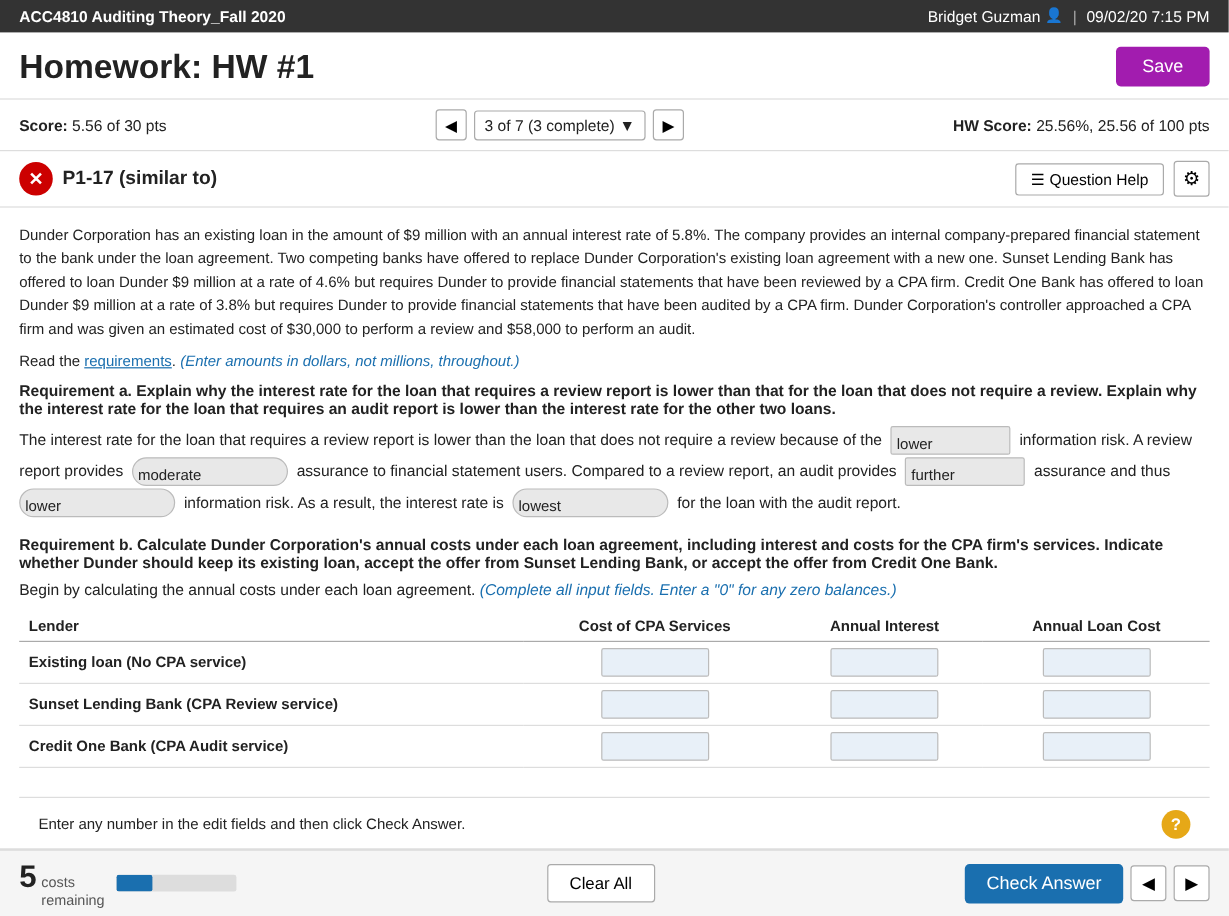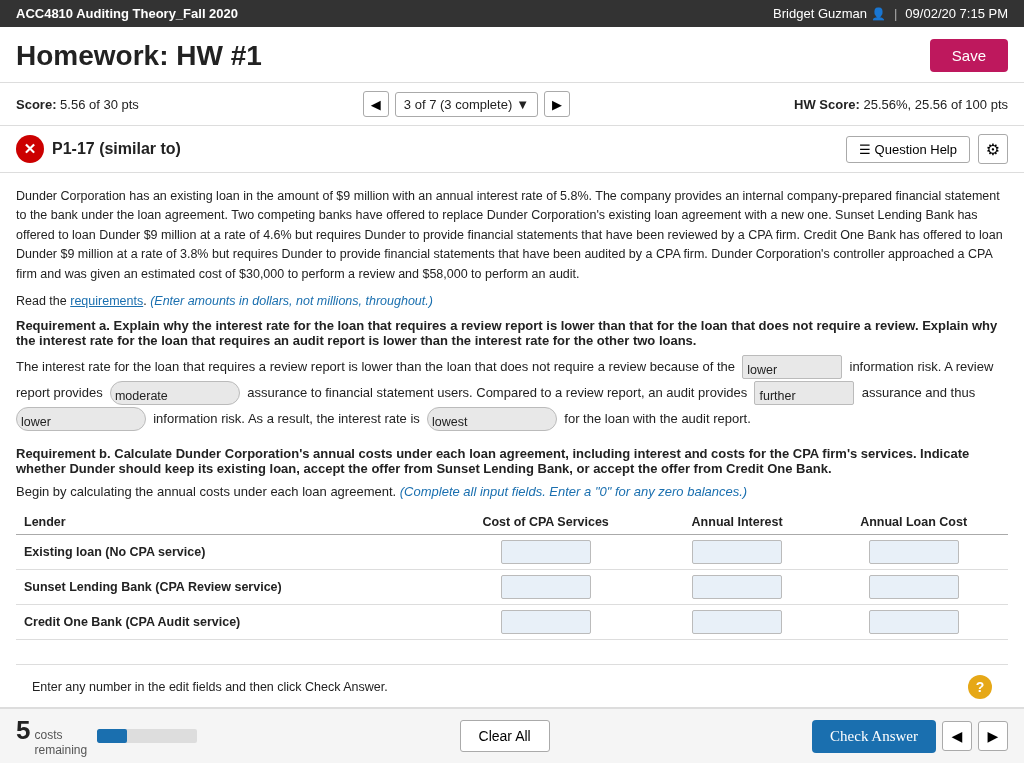--- a/index.html
+++ b/index.html
@@ -10,34 +10,34 @@
       background: #333;
       color: #fff;
       display: flex;
       align-items: center;
       justify-content: space-between;
       padding: 6px 16px;
       font-size: 13px;
     }
     .top-bar-left { font-weight: bold; }
     .top-bar-right { display: flex; align-items: center; gap: 8px; }
-    .top-bar-user { display: flex; align-items: flex-end; gap: 4px; }
+    .top-bar-user { display: flex; align-items: flex-start; gap: 4px; }
     .top-bar-divider { color: #aaa; }
 
     
     .header {
       display: flex;
       align-items: center;
       justify-content: space-between;
       padding: 12px 16px 10px 16px;
       border-bottom: 1px solid #ddd;
     }
     .header-title { font-size: 28px; font-weight: bold; color: #222; }
     .save-btn {
-      background: #be185d;
+      background: #a21caf;
       color: #fff;
       border: none;
       padding: 8px 22px;
       font-size: 15px;
       border-radius: 4px;
       cursor: pointer;
     }
 
     
     .score-bar {
@@ -207,21 +207,20 @@
     }
     .footer-right { display: flex; align-items: center; gap: 6px; }
     .check-answer-btn {
       background: #1a6faf;
       color: #fff;
       border: none;
       padding: 8px 18px;
       font-size: 15px;
       border-radius: 4px;
       cursor: pointer;
-      font-family: Liberation Serif, serif;
     }
     .footer-nav-btn {
       border: 1px solid #aaa;
       background: #fff;
       width: 30px; height: 30px;
       border-radius: 3px;
       cursor: pointer;
       font-size: 14px;
       display: flex; align-items: center; justify-content: center;
     }

